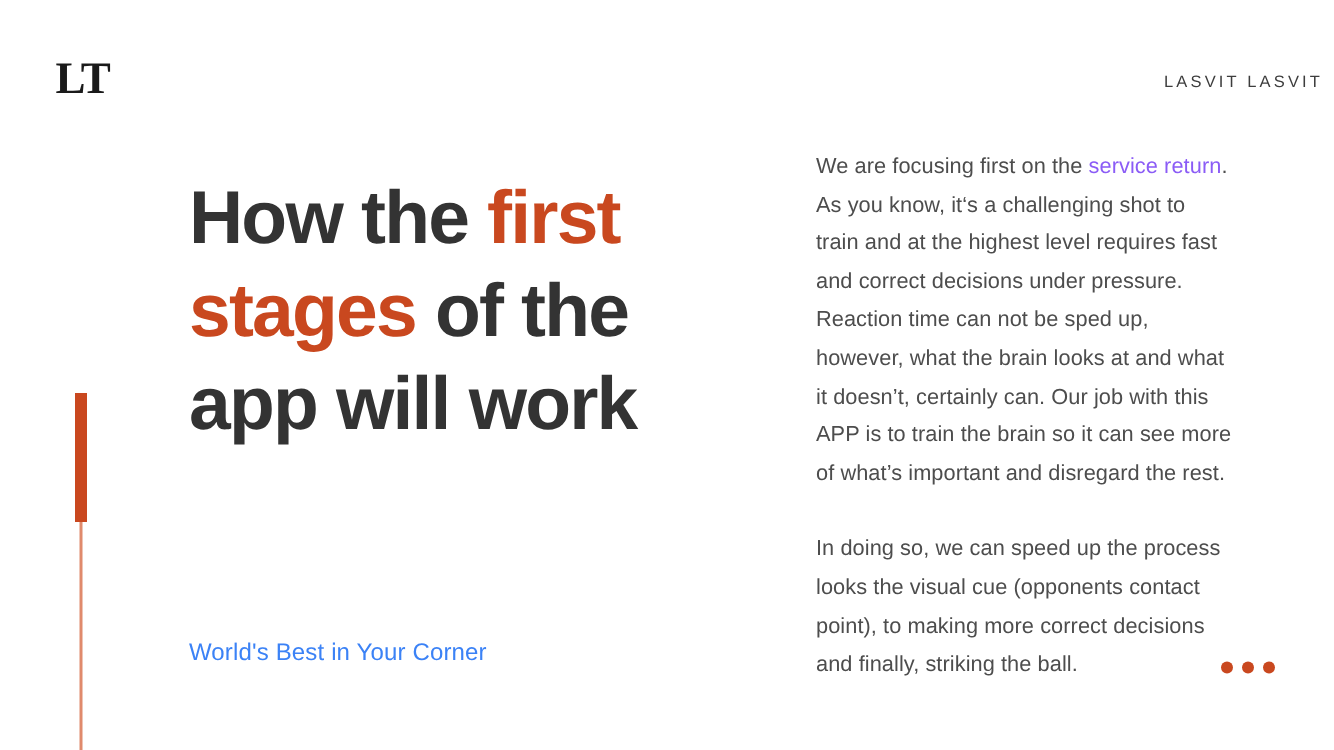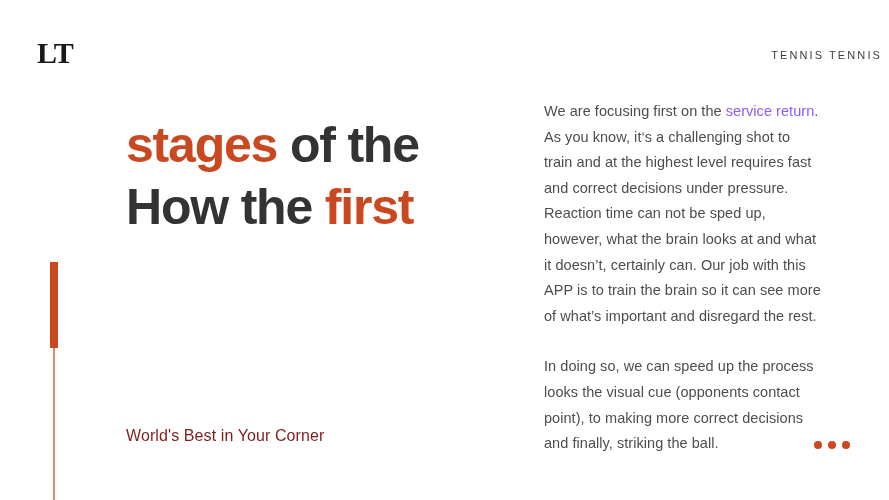--- a/index.html
+++ b/index.html
@@ -80,21 +80,21 @@
   }
 
   
   .tagline {
     position: absolute;
     left: 126px;
     top: 427px;
     font-family: "Liberation Sans", sans-serif;
     font-size: 16px;
     font-weight: 400;
-    color: #7f1d1d;
+    color: #3b82f6;
     letter-spacing: 0.1px;
     white-space: nowrap;
   }
 
   
   .body-col {
     position: absolute;
     left: 544px;
     top: 99px;
     width: 278px;
@@ -125,25 +125,26 @@
     background: #c9481f;
   }
 </style>
 </head>
 <body>
 
 <div class="slide">
 
   <div class="logo">LT</div>
 
-  <div class="brand">TENNIS TENNIS</div>
+  <div class="brand">LASVIT LASVIT</div>
 
   <h1 class="headline">
+    <span class="hl-line"><span>How the </span><span class="accent">first</span></span>
     <span class="hl-line"><span class="accent">stages</span><span> of the</span></span>
-    <span class="hl-line"><span>How the </span><span class="accent">first</span></span>
+    <span class="hl-line">app will work</span>
   </h1>
 
   <div class="rule-thick"></div>
   <div class="rule-thin"></div>
 
   <div class="tagline">World's Best in Your Corner</div>
 
   <div class="body-col">
     <p><span>We are focusing first on the </span><span class="accent-soft">service return</span><span>. As you know, it‘s a challenging shot to train and at the highest level requires fast and correct decisions under pressure. Reaction time can not be sped up, however, what the brain looks at and what it doesn’t, certainly can. Our job with this APP is to train the brain so it can see more of what’s important and disregard the rest.</span></p>
     <p>In doing so, we can speed up the process looks the visual cue (opponents contact point), to making more correct decisions and finally, striking the ball.</p>

